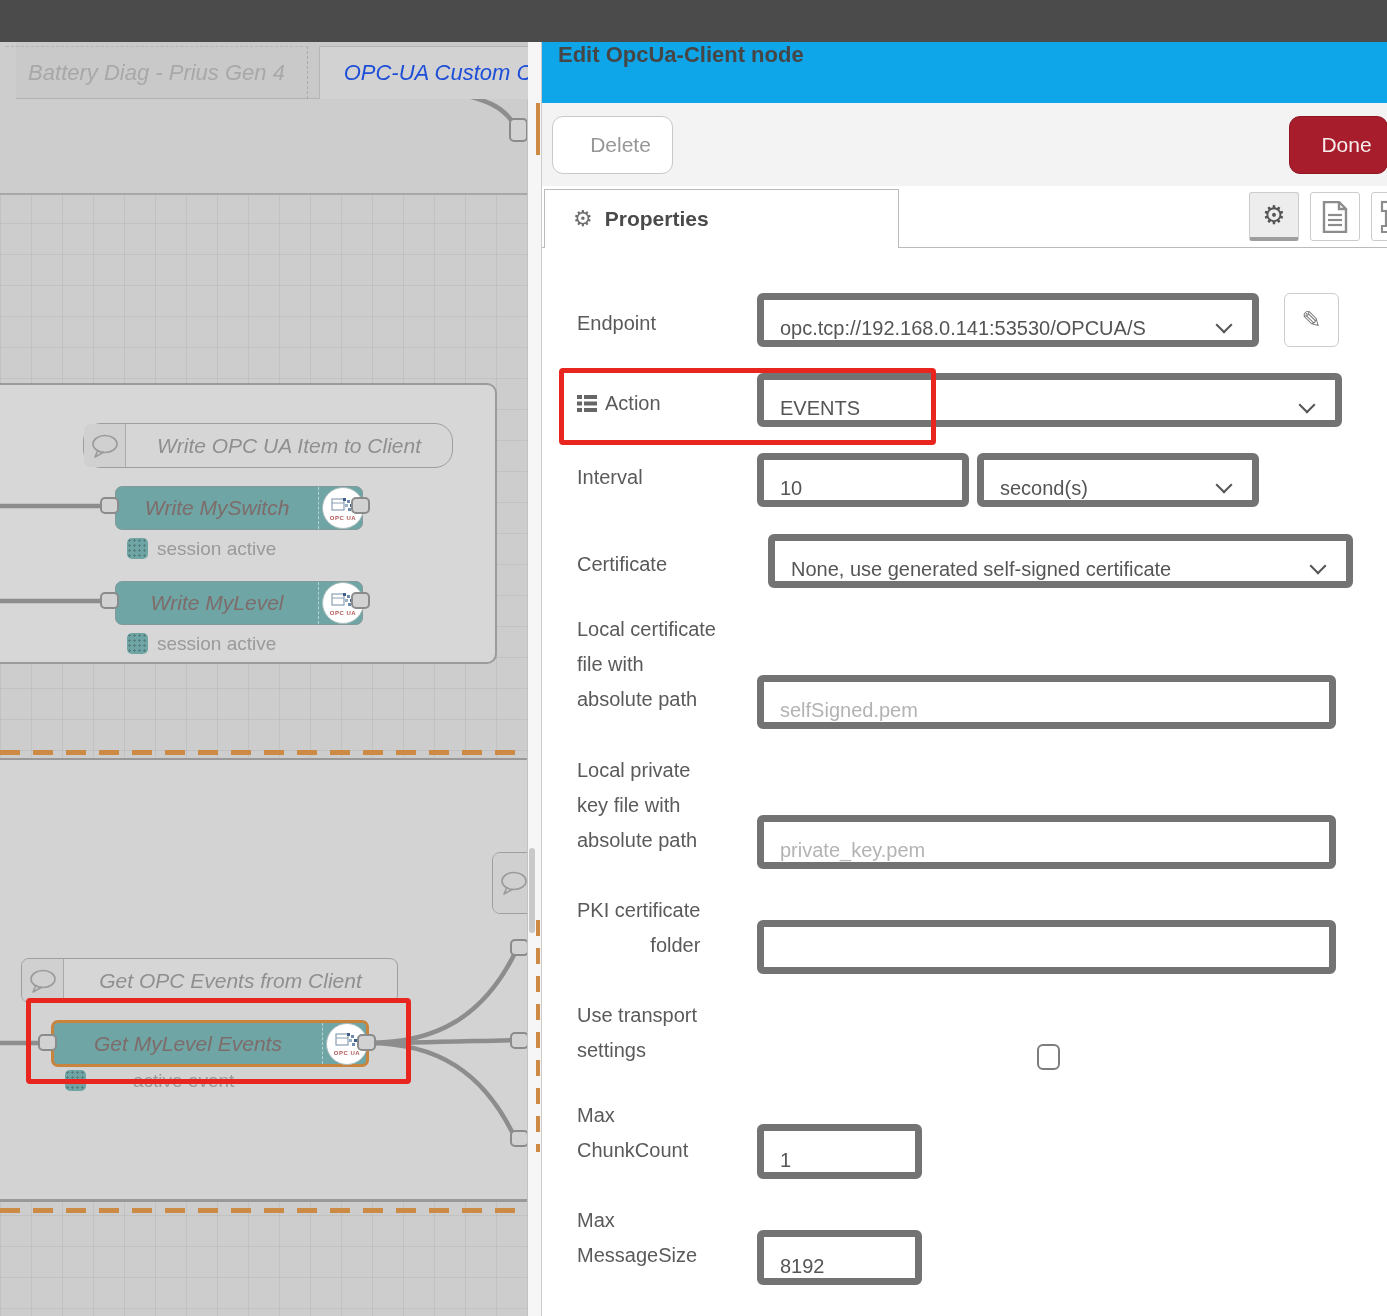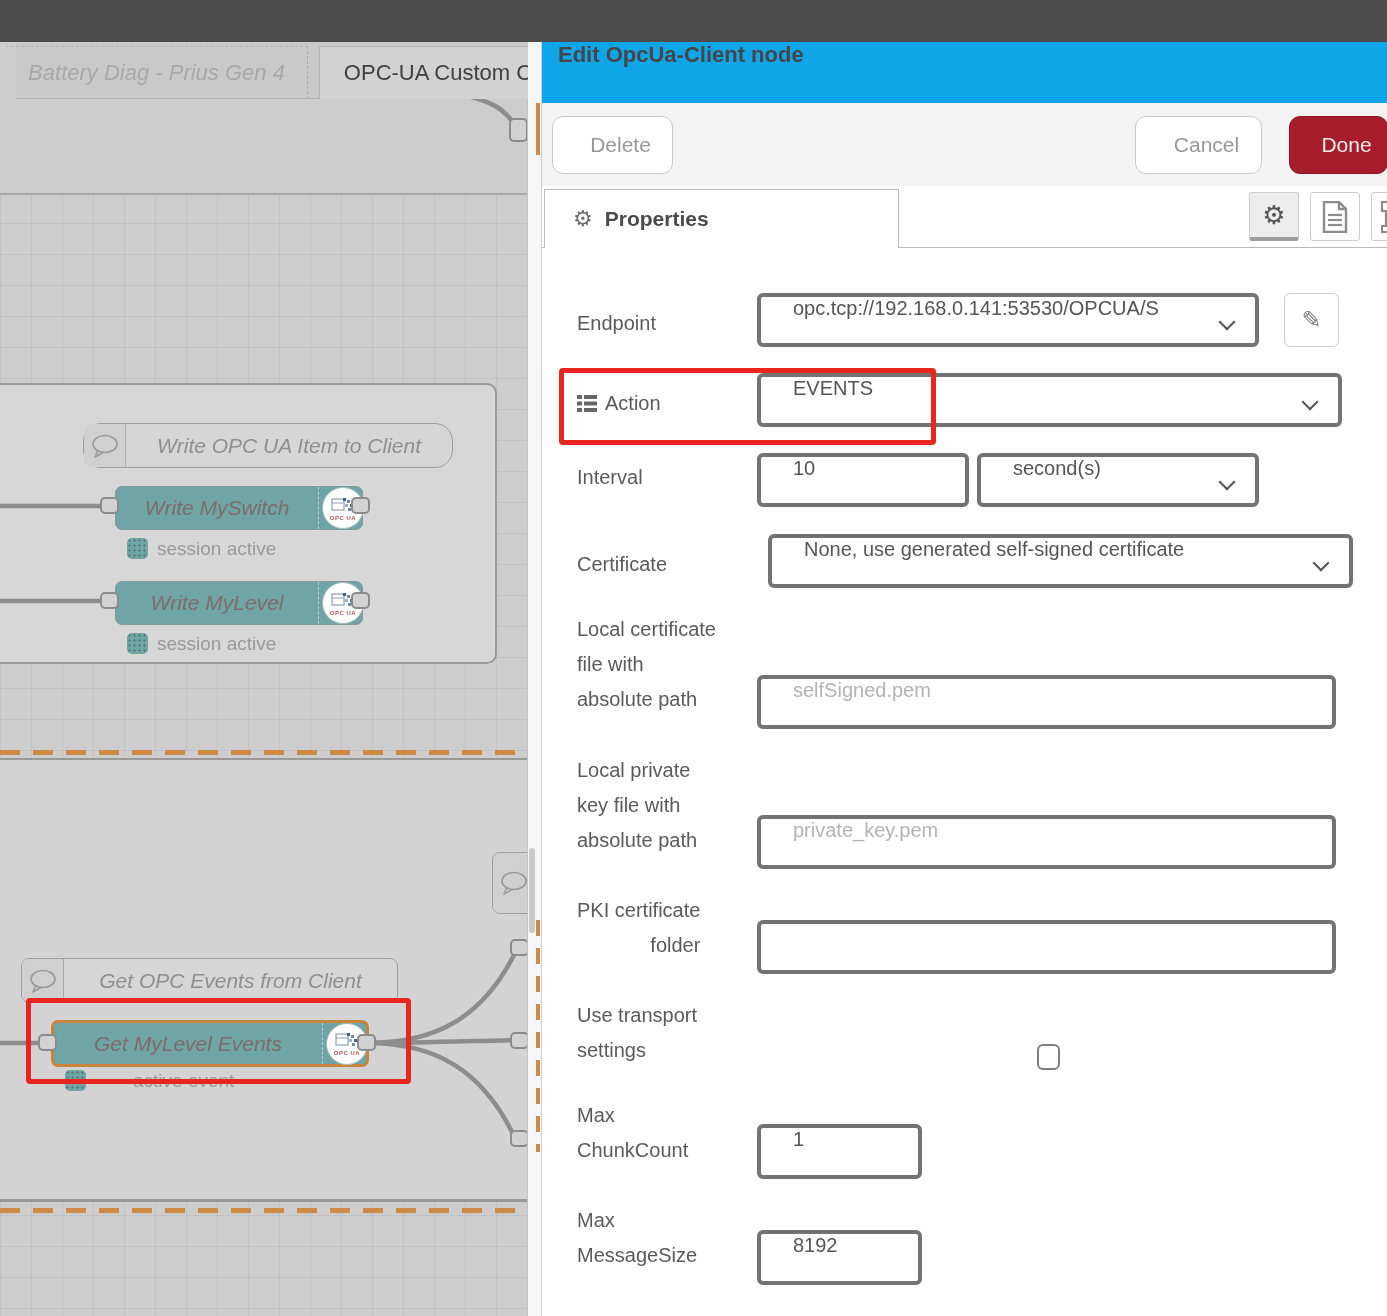--- a/index.html
+++ b/index.html
@@ -8,21 +8,21 @@
   .screen { position:relative; width:1387px; height:1316px; overflow:hidden; background:#cdcdcd; }
   .abs { position:absolute; }
 
   
   .topbar { left:0; top:0; width:1387px; height:42px; background:#4b4b4b; z-index:20; }
 
   
   .tabbar { left:16px; top:42px; width:541px; height:57px; background:#c9c9c9; border-bottom:1px solid #b2b2b2; z-index:5; }
   .ws-tab { position:absolute; top:4px; height:53px; display:flex; align-items:center; justify-content:center; font-size:22px; }
   .ws-tab.inactive { left:-10px; width:302px; color:#a8a8a8; font-style:italic; border-right:1px dashed #a9a9a9; border-top:1px dashed #b5b5b5; }
-  .ws-tab.active { left:303px; width:238px; background:#d2d2d2; color:#404040; border:1px solid #b5b5b5; border-bottom:none; }
+  .ws-tab.active { left:303px; width:238px; background:#d2d2d2; color:#1d4ed8; border:1px solid #b5b5b5; border-bottom:none;font-style:italic; }
 
   
   .canvas { left:0; top:99px; width:528px; height:1217px; overflow:hidden;
     background-color:#cdcdcd;
     background-image:linear-gradient(rgba(0,0,0,0.055) 1px, transparent 1px),
                      linear-gradient(90deg, rgba(0,0,0,0.055) 1px, transparent 1px);
     background-size:31px 31px; border-right:1px solid #c2c2c2; }
   .flat-top { left:0; top:0; width:528px; height:96px; background:#cdcdcd; border-bottom:2px solid #a8a8a8; }
   .group1 { left:-24px; top:284px; width:521px; height:281px; background:#d7d7d7; border:2px solid #9b9b9b; border-radius:10px; }
   .group2 { left:-24px; top:659px; width:600px; height:444px; background:#d3d3d3; border-top:2px solid #999; border-bottom:3px solid #999; }
@@ -65,21 +65,21 @@
   .btn-plain { background:#fff; border:1px solid #c9c9c9; color:#979797; }
   .btn-done { background:#a81d2b; color:#f7eded; border:1px solid #8f1622; }
   .tabrow { position:absolute; left:0; top:144px; width:846px; height:62px; background:#fff; border-bottom:1px solid #bbb; }
   .prop-tab { position:absolute; left:2px; top:3px; width:355px; height:60px; background:#fff; border:1px solid #bbb; border-bottom:1px solid #fff; display:flex; align-items:center; padding-left:28px; gap:12px; font-size:21px; font-weight:bold; color:#4a4a4a; }
   .gear-glyph { font-size:22px; color:#6e6e6e; font-weight:normal; }
   .icon-btn { position:absolute; top:6px; width:50px; height:49px; background:#fff; border:1px solid #ccc; border-radius:3px; display:flex; align-items:center; justify-content:center; }
   .icon-btn.active { background:#ededed; border-bottom:4px solid #9e9e9e; }
 
   .form { position:absolute; left:0; top:206px; width:846px; height:1068px; background:#fff; }
   .lbl { position:absolute; font-size:20px; color:#5a5a5a; line-height:35px; white-space:nowrap; }
-  .inp { position:absolute; background:#fff; border:4px solid #737373; border-radius:6px; display:flex; align-items:flex-start; padding:0 32px; font-size:20px; color:#555; white-space:nowrap; overflow:hidden; }
+  .inp { position:absolute; background:#fff; border:7px solid #737373; border-radius:6px; display:flex; align-items:flex-end; padding:0 16px; font-size:20px; color:#555; white-space:nowrap; overflow:hidden; }
   .ph { color:#b3b3b3; }
   .chev { position:absolute; right:22px; top:19px; width:12px; height:12px; border-right:2.5px solid #555; border-bottom:2.5px solid #555; transform:rotate(45deg); }
   .checkbox { position:absolute; width:23px; height:26px; border:2px solid #7d7d7d; border-radius:6px; background:#fff; }
   .pencil-btn { position:absolute; background:#fff; border:1px solid #ccc; border-radius:6px; display:flex; align-items:center; justify-content:center; font-size:24px; color:#7a7a7a; }
 </style>
 </head>
 <body>
 
 <div class="screen">
 
@@ -228,21 +228,20 @@
   <div class="abs sliver" style="left:536px;top:103px;height:52px;"></div>
   <div class="abs dash-v" style="left:536px;top:920px;height:232px;"></div>
 
   <div class="abs tray">
     <div class="tray-header">
       <span class="tray-title">Edit OpcUa-Client node</span>
     </div>
 
     <div class="tray-toolbar">
       <button class="btn btn-plain" style="left:10px;top:13px;width:121px;height:58px;">Delete</button>
-      <button class="btn btn-plain" style="left:593px;top:13px;width:127px;height:58px;">Cancel</button>
       <button class="btn btn-done" style="left:747px;top:13px;width:99px;height:58px;">Done</button>
     </div>
 
     <div class="tabrow">
       <div class="prop-tab">
         <span class="gear-glyph">⚙</span>
         <span>Properties</span>
       </div>
       <div class="icon-btn active" style="left:707px;">
         <span class="gear-glyph" style="font-size:26px;color:#555;">⚙</span>

